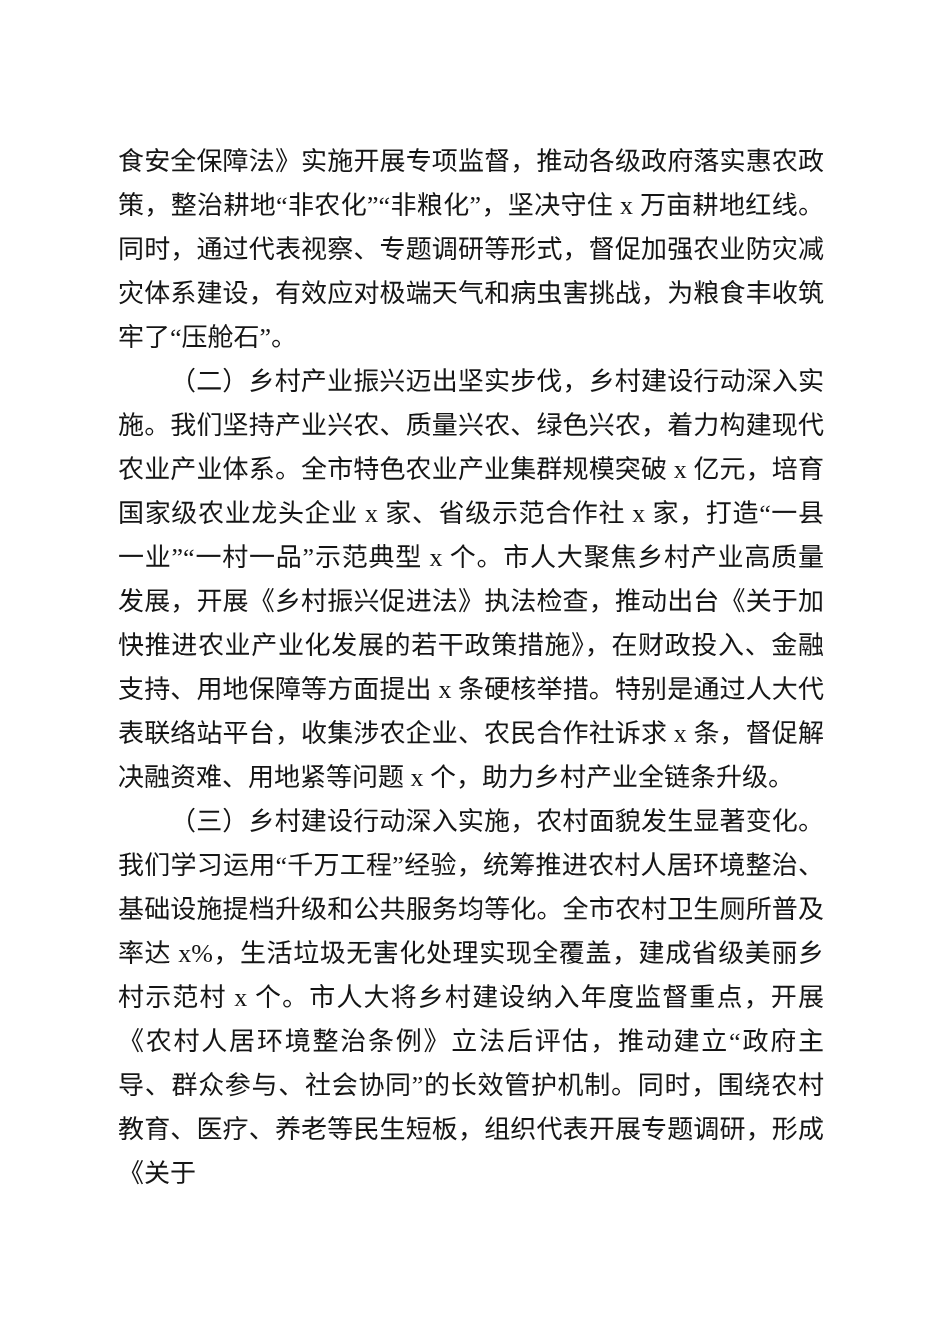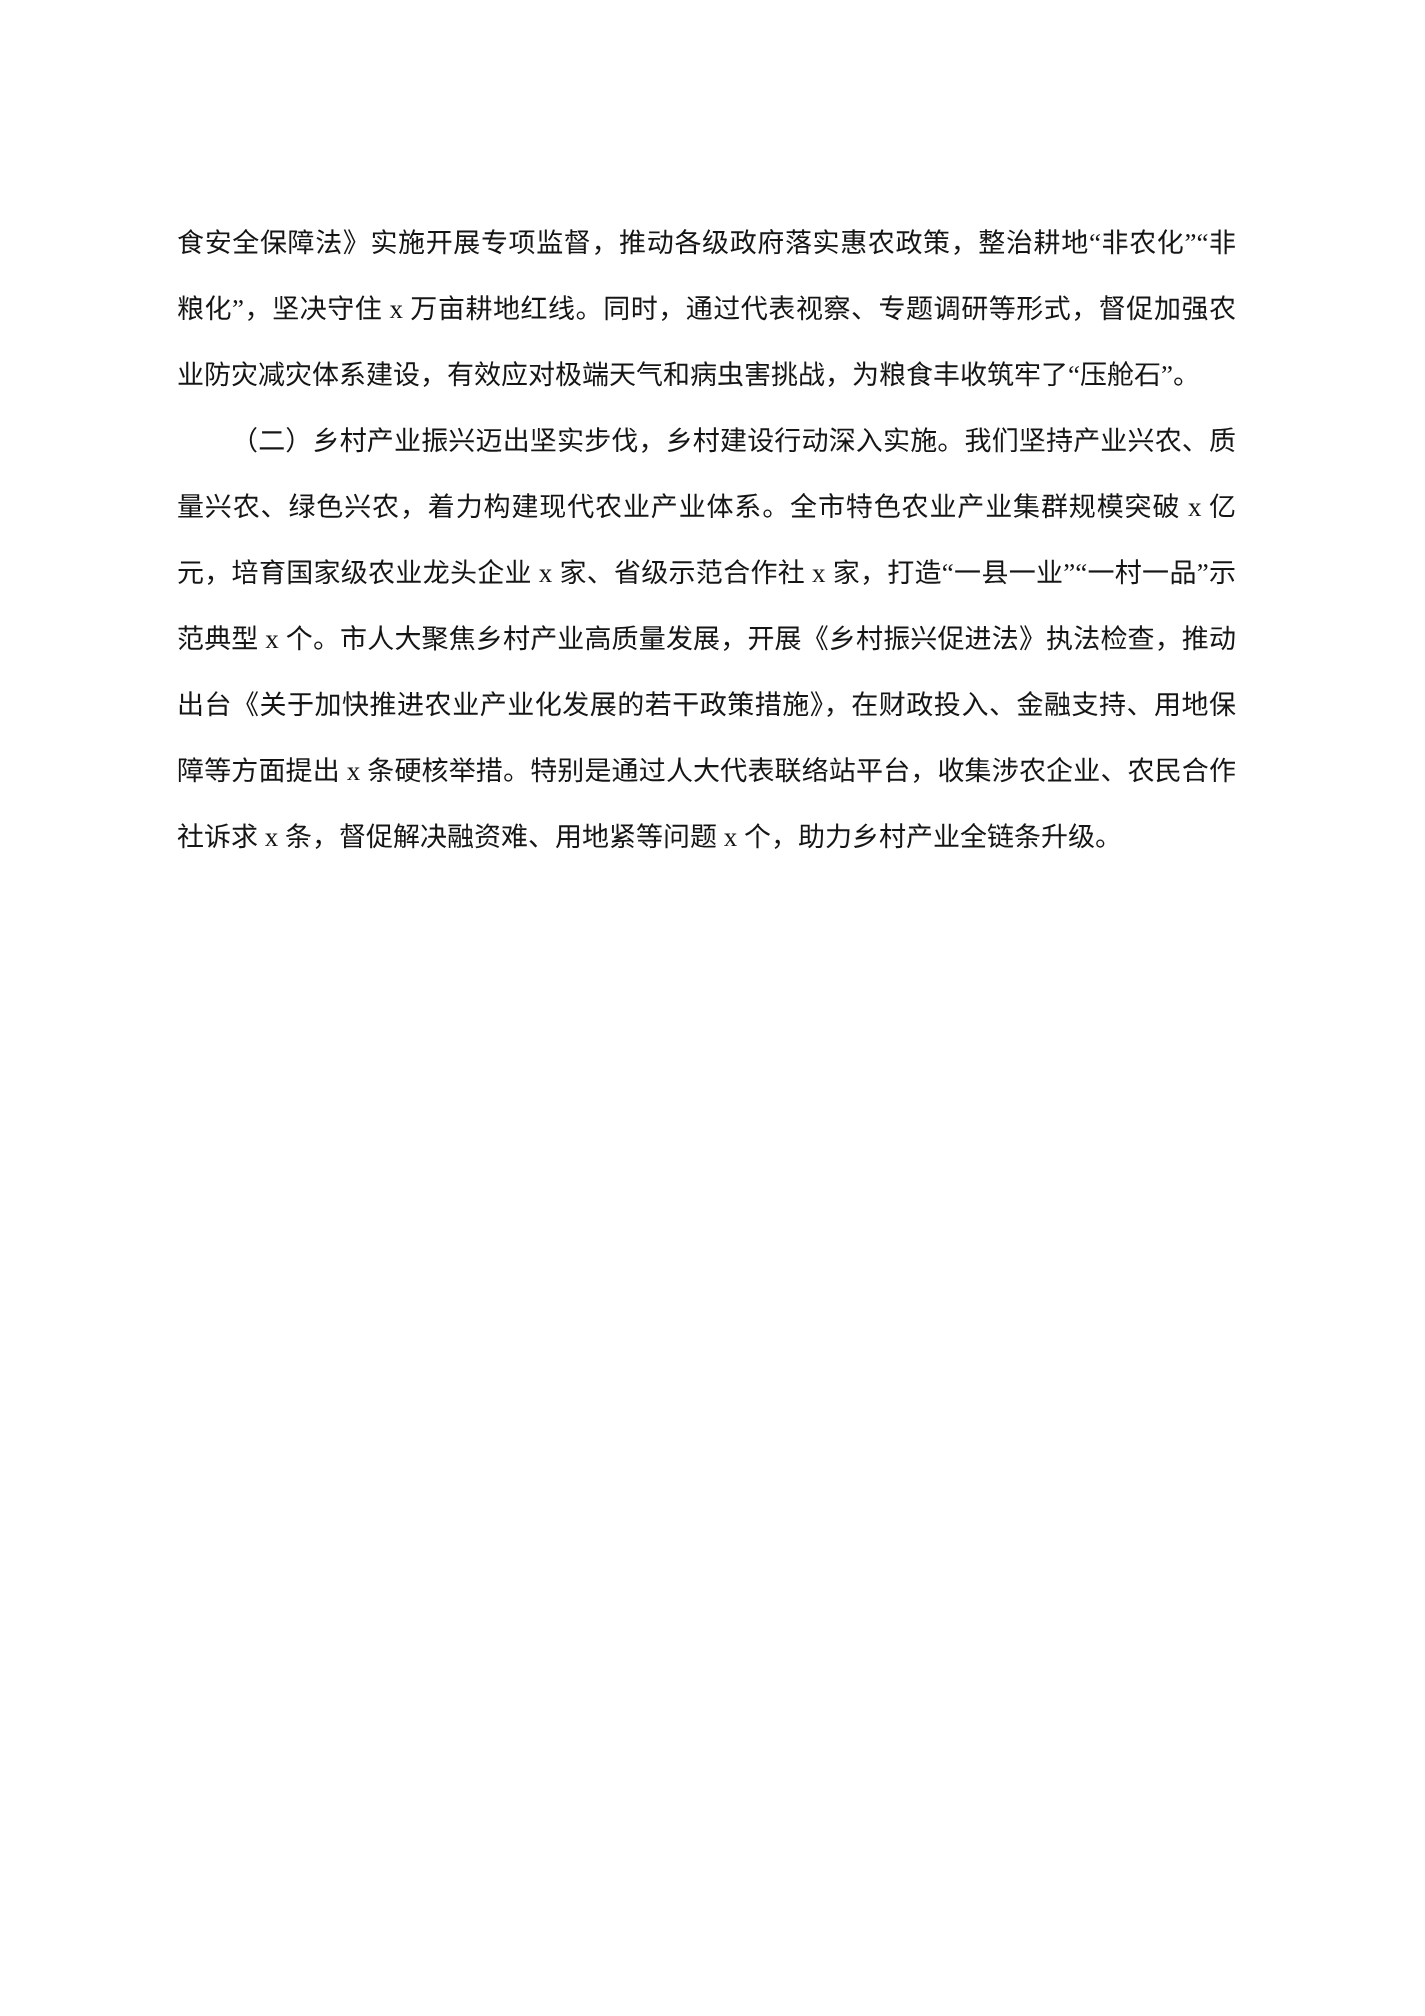--- a/index.html
+++ b/index.html
@@ -23,35 +23,36 @@
   }
   .text-block {
     position: absolute;
     left: 118px;
     top: 140px;
     width: 706px;
   }
   .para {
     margin: 0;
     padding: 0;
-    font-size: 18px;
+    font-size: 26px;
     line-height: 44px;
     font-weight: 400;
     color: #151515;
     text-align: justify;
     text-justify: inter-character;
     line-break: strict;
     word-break: normal;
     font-family: Liberation Serif, serif;
   }
   .para.indent {
     text-indent: 2em;
   }
 </style>
 </head>
 <body>
 
 <div class="page">
   <div class="text-block">
     <p class="para">食安全保障法》实施开展专项监督，推动各级政府落实惠农政策，整治耕地“非农化”“非粮化”，坚决守住 x 万亩耕地红线。同时，通过代表视察、专题调研等形式，督促加强农业防灾减灾体系建设，有效应对极端天气和病虫害挑战，为粮食丰收筑牢了“压舱石”。</p>
     <p class="para indent">（二）乡村产业振兴迈出坚实步伐，乡村建设行动深入实施。我们坚持产业兴农、质量兴农、绿色兴农，着力构建现代农业产业体系。全市特色农业产业集群规模突破 x 亿元，培育国家级农业龙头企业 x 家、省级示范合作社 x 家，打造“一县一业”“一村一品”示范典型 x 个。市人大聚焦乡村产业高质量发展，开展《乡村振兴促进法》执法检查，推动出台《关于加快推进农业产业化发展的若干政策措施》，在财政投入、金融支持、用地保障等方面提出 x 条硬核举措。特别是通过人大代表联络站平台，收集涉农企业、农民合作社诉求 x 条，督促解决融资难、用地紧等问题 x 个，助力乡村产业全链条升级。</p>
+    <p class="para indent">（三）乡村建设行动深入实施，农村面貌发生显著变化。我们学习运用“千万工程”经验，统筹推进农村人居环境整治、基础设施提档升级和公共服务均等化。全市农村卫生厕所普及率达 x%，生活垃圾无害化处理实现全覆盖，建成省级美丽乡村示范村 x 个。市人大将乡村建设纳入年度监督重点，开展《农村人居环境整治条例》立法后评估，推动建立“政府主导、群众参与、社会协同”的长效管护机制。同时，围绕农村教育、医疗、养老等民生短板，组织代表开展专题调研，形成《关于</p>
   </div>
 </div>
 
 </body></html>

